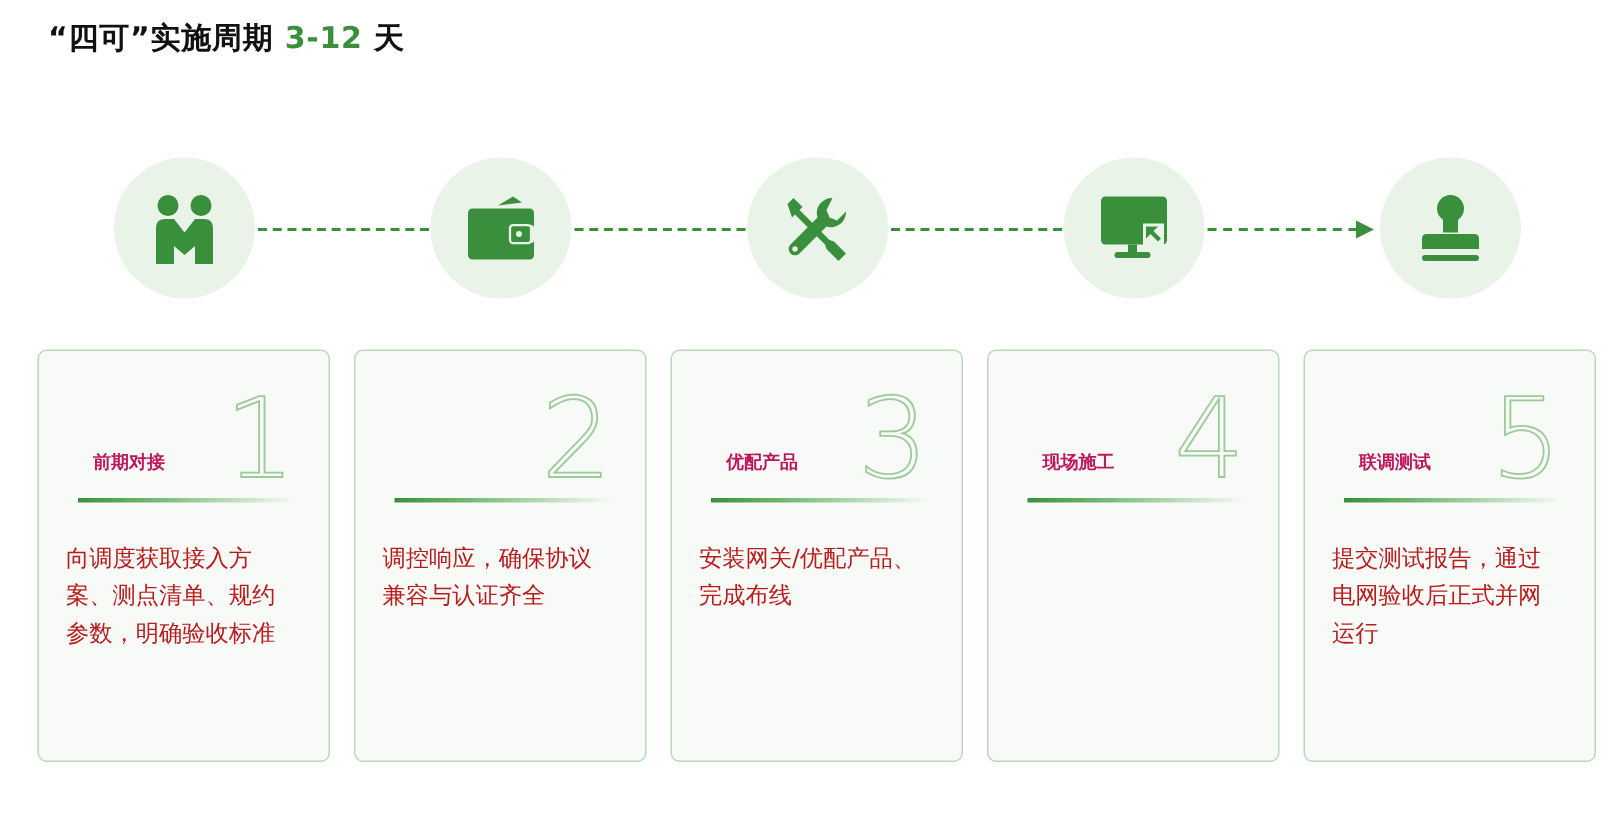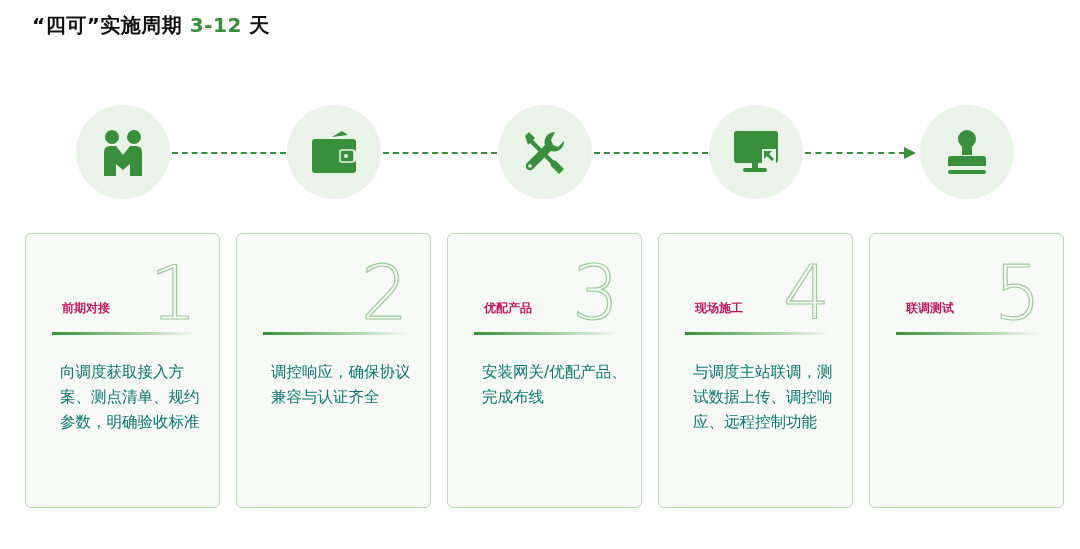--- a/index.html
+++ b/index.html
@@ -11,21 +11,21 @@
   .step-circle { position: absolute; width: 94px; height: 94px; border-radius: 50%; background: #eaf3e8;
     display: flex; align-items: center; justify-content: center; }
   .dash { position: absolute; top: 152px; height: 0; border-top: 2px dashed #3a8f3d; }
   .arrow-head { position: absolute; width: 0; height: 0; border-top: 6px solid transparent; border-bottom: 6px solid transparent; border-left: 12px solid #3a8f3d; }
   .card { position: absolute; top: 233px; width: 195px; height: 275px; border: 1.5px solid #b9d9b7; border-radius: 6px; background: #f8faf7; overflow: hidden; }
   .card .num { position: absolute; right: 22px; top: 22px; font-size: 74px; font-weight: 300; font-family: "DejaVu Sans", sans-serif;
     color: transparent; -webkit-text-stroke: 1.2px #9ccb9a; line-height: 1; }
   .card .head { position: absolute; left: 36px; top: 66px; font-size: 12px; font-weight: bold; color: #be185d; z-index: 2; }
   .card .underline { position: absolute; left: 26px; top: 98px; width: 145px; height: 3px;
     background: linear-gradient(to right, #3a8f3d 0%, #7fbf7d 40%, rgba(200,230,200,0) 100%); }
-  .card .desc { position: absolute; left: 34px; top: 126px; width: 152px; font-size: 15.5px; line-height: 25px; color: #0f766e; }
+  .card .desc { position: absolute; left: 18px; top: 126px; width: 152px; font-size: 15.5px; line-height: 25px; color: #b91c1c; }
 </style>
 </head>
 <body>
 
 <div class="title">
   <span>“四可”实施周期 </span><span class="accent">3-12</span><span> 天</span>
 </div>
 
 <div class="flow">
 
@@ -95,19 +95,19 @@
 <div class="card" style="left:447px;">
   <div class="num">3</div>
   <div class="head">优配产品</div>
   <div class="underline"></div>
   <div class="desc">安装网关/优配产品、完成布线</div>
 </div>
 <div class="card" style="left:658px;">
   <div class="num">4</div>
   <div class="head">现场施工</div>
   <div class="underline"></div>
-  <div class="desc">与调度主站联调，测试数据上传、调控响应、远程控制功能</div>
 </div>
 <div class="card" style="left:869px;">
   <div class="num">5</div>
   <div class="head">联调测试</div>
   <div class="underline"></div>
+  <div class="desc">提交测试报告，通过电网验收后正式并网运行</div>
 </div>
 
 </body></html>

